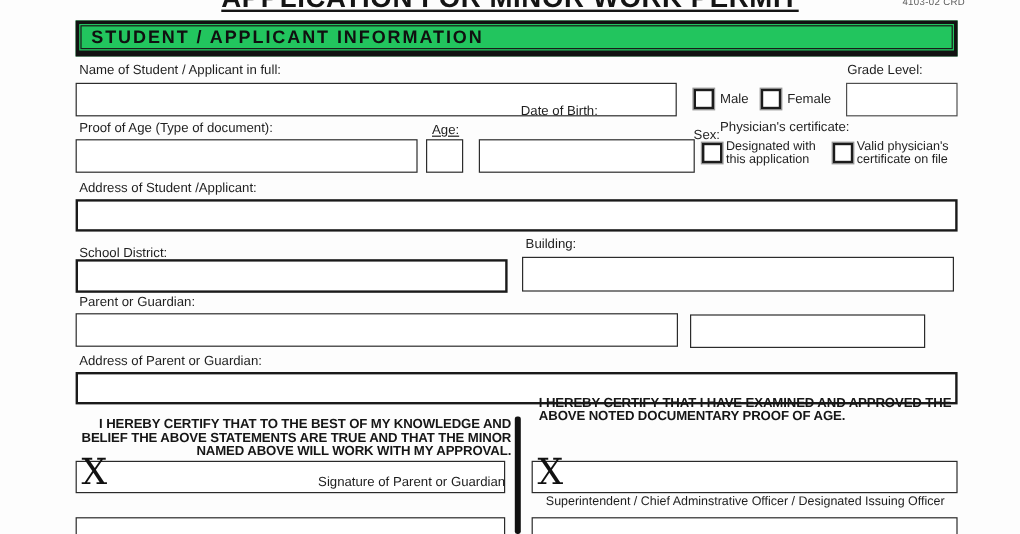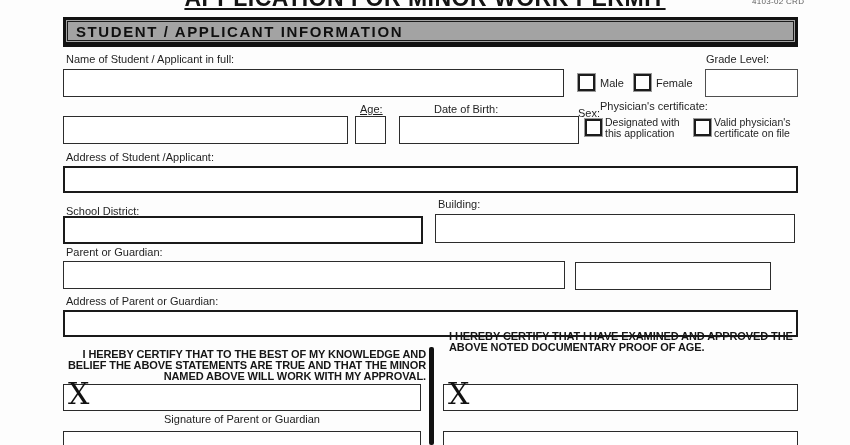--- a/index.html
+++ b/index.html
@@ -12,21 +12,21 @@
   .abs { position:absolute; }
   .doc-title {
     left:0; right:0; top:-15px; text-align:center;
     font-size:23px; font-weight:bold; letter-spacing:0.5px;
     text-decoration:underline; text-underline-offset:2px; color:#141414;
     white-space:nowrap;
   }
   .form-code { top:-3px; left:752px; font-size:8px; color:#5c5c5c; letter-spacing:0.3px; }
   .section-header {
     left:63px; top:17px; width:735px; height:30px;
-    border:3px solid #121212; border-bottom-width:5px; background:#a3a3a3;
+    border:3px solid #121212; border-bottom-width:5px; background:#22c55e;
   }
   .section-header-inner {
     position:absolute; inset:1px; border:1px solid #1a1a1a;
     display:flex; align-items:center; padding-left:8px;
   }
   .section-header-inner span {
     font-size:15px; font-weight:bold; letter-spacing:1.6px; color:#101010;
   }
   .lbl { font-size:11px; color:#1f1f1f; white-space:nowrap; }
   .box {
@@ -83,30 +83,31 @@
   <div class="abs cb" style="left:578px; top:74px;"></div>
   <div class="abs cb-lbl" style="left:600px; top:77px;">Male</div>
   <div class="abs cb" style="left:634px; top:74px;"></div>
   <div class="abs cb-lbl" style="left:656px; top:77px;">Female</div>
 
   <div class="abs lbl" style="left:706px; top:53px;">Grade Level:</div>
   <div class="abs box box-thin" style="left:705px; top:69px; width:93px; height:28px;">
     <input type="text" value="" style="">
   </div>
 
+  <div class="abs lbl" style="left:66px; top:101px;">Proof of Age (Type of document):</div>
   <div class="abs box" style="left:63px; top:116px; width:285px; height:28px;">
     <input type="text" value="" style="">
   </div>
 
   <div class="abs lbl" style="left:360px; top:103px;text-decoration:underline;">Age:</div>
   <div class="abs box" style="left:355px; top:116px; width:31px; height:28px;">
     <input type="text" value="" style="">
   </div>
 
-  <div class="abs lbl" style="left:402px; top:103px;padding-left:32px;">Date of Birth:</div>
+  <div class="abs lbl" style="left:402px; top:87px;padding-left:32px;">Date of Birth:</div>
   <div class="abs box" style="left:399px; top:116px; width:180px; height:28px;">
     <input type="text" value="" style="">
   </div>
 
   <div class="abs lbl" style="left:600px; top:100px;">Physician's certificate:</div>
   <div class="abs cb" style="left:585px; top:119px;"></div>
   <div class="abs cb-lbl-2l" style="left:605px; top:117px;">
     <div>Designated with</div>
     <div>this application</div>
   </div>
@@ -145,27 +146,28 @@
     <input type="text" value="" style="">
   </div>
 
   <div class="abs divider" style="left:429px; top:347px; width:5px; height:98px;"></div>
 
   <div class="abs cert-text" style="left:66px; top:349px; width:360px;text-align:right;">I HEREBY CERTIFY THAT TO THE BEST OF MY KNOWLEDGE AND BELIEF THE ABOVE STATEMENTS ARE TRUE AND THAT THE MINOR NAMED ABOVE WILL WORK WITH MY APPROVAL.</div>
   <div class="abs sig-box" style="left:63px; top:384px; width:358px; height:27px;">
     <span class="sig-x">X</span>
     <input type="text" style="position: absolute; inset: 0px; width: 100%; height: 100%; border: none; outline: none; background: transparent; padding-left: 26px; font-family: &quot;Liberation Sans&quot;, sans-serif; font-size: 13px;" value="">
   </div>
-  <div class="abs caption" style="left:63px; top:413px; width:358px;">Signature of Parent or Guardian</div>
+  <div class="abs caption" style="left:63px; top:396px; width:358px;text-align:right;">Signature of Parent or Guardian</div>
   <div class="abs sig-box" style="left:63px; top:431px; width:358px; height:22px;">
     <input type="text" style="position: absolute; inset: 0px; width: 100%; height: 100%; border: none; outline: none; background: transparent; padding: 2px 5px; font-family: &quot;Liberation Sans&quot;, sans-serif; font-size: 12px;" value="">
   </div>
 
   <div class="abs cert-text" style="left:449px; top:331px; width:350px;">I HEREBY CERTIFY THAT I HAVE EXAMINED AND APPROVED THE ABOVE NOTED DOCUMENTARY PROOF OF AGE.</div>
   <div class="abs sig-box" style="left:443px; top:384px; width:355px; height:27px;">
     <span class="sig-x">X</span>
     <input type="text" style="position: absolute; inset: 0px; width: 100%; height: 100%; border: none; outline: none; background: transparent; padding-left: 26px; font-family: &quot;Liberation Sans&quot;, sans-serif; font-size: 13px;" value="">
   </div>
+  <div class="abs caption-sm" style="left:443px; top:413px; width:356px;">Superintendent / Chief Adminstrative Officer / Designated Issuing Officer</div>
   <div class="abs sig-box" style="left:443px; top:431px; width:355px; height:22px;">
     <input type="text" style="position: absolute; inset: 0px; width: 100%; height: 100%; border: none; outline: none; background: transparent; padding: 2px 5px; font-family: &quot;Liberation Sans&quot;, sans-serif; font-size: 12px;" value="">
   </div>
 
 </div>
 
 </body></html>

